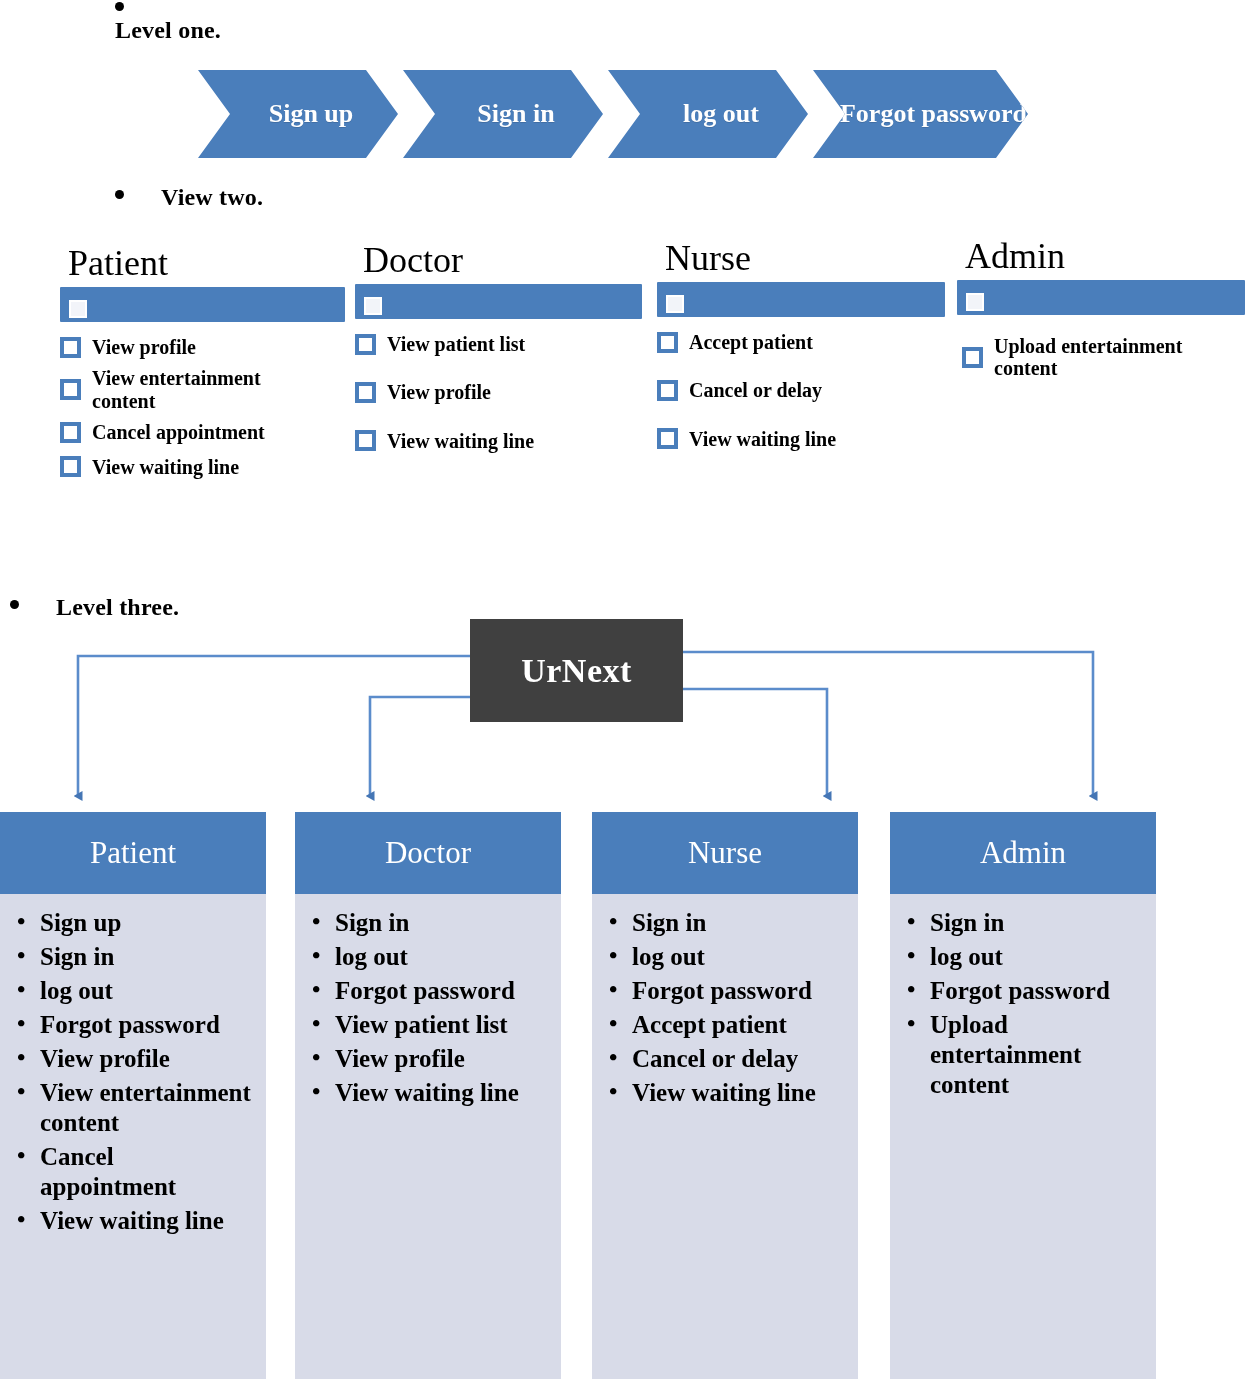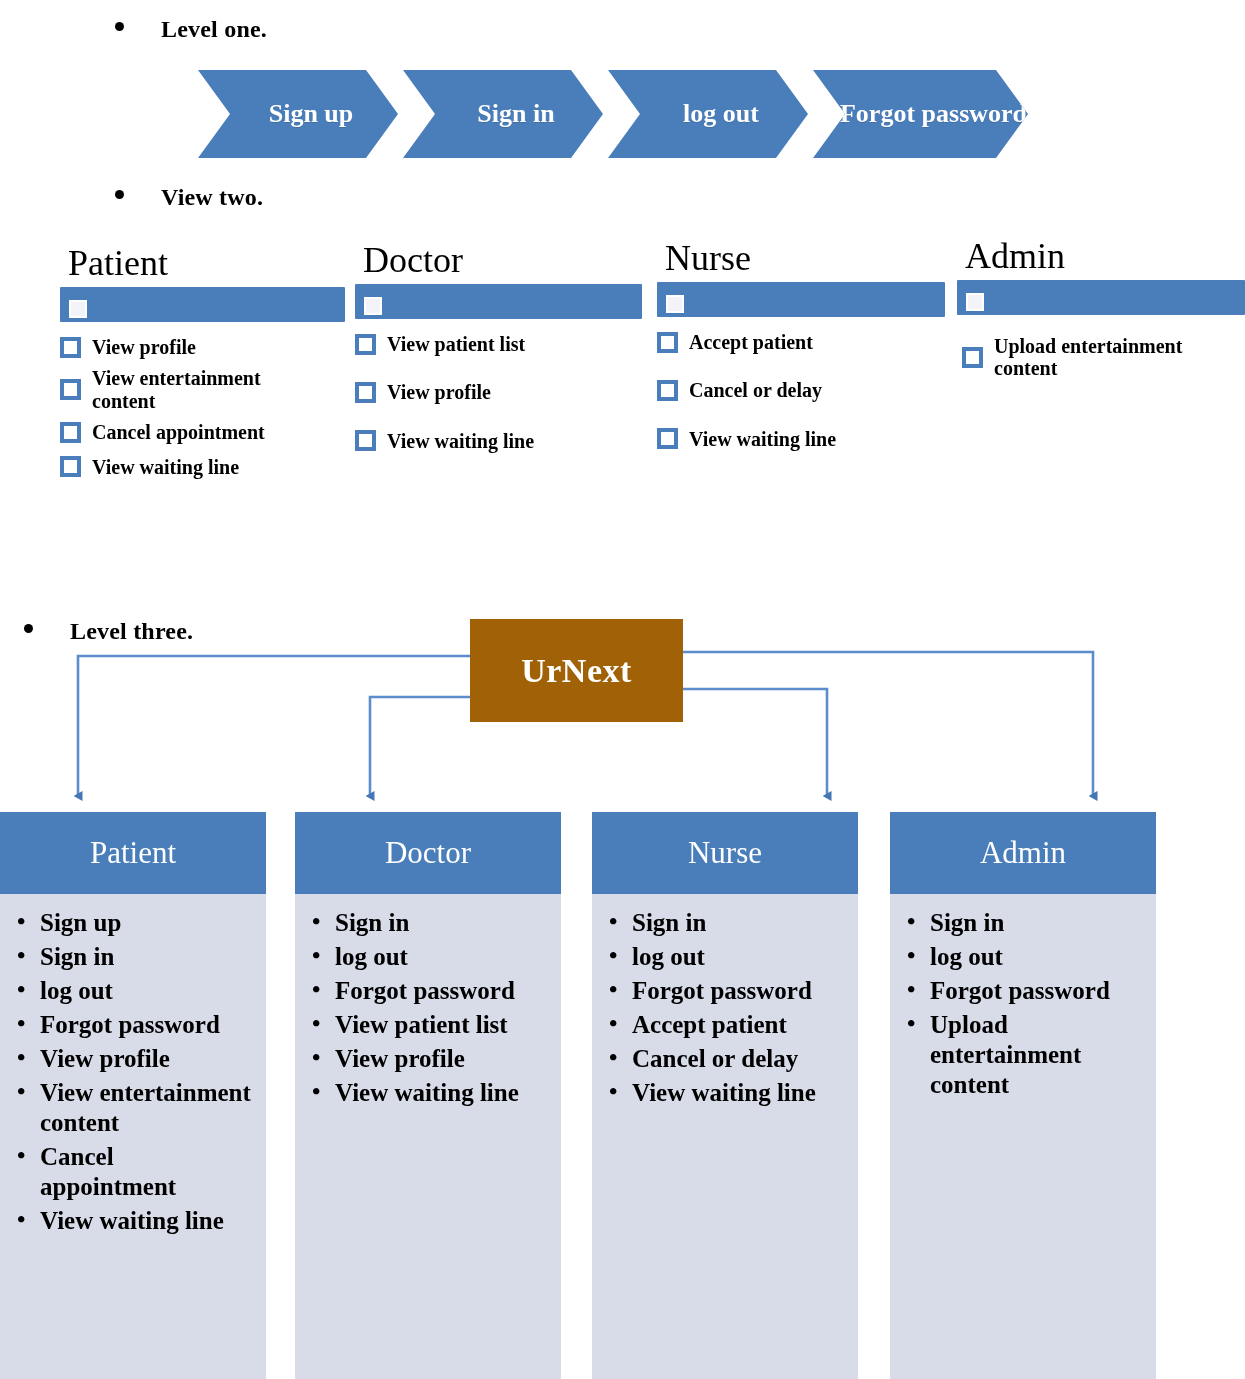--- a/index.html
+++ b/index.html
@@ -112,21 +112,21 @@
     line-height: 1.12;
   }
 
   
   #tree-root-box {
     position: absolute;
     left: 470px;
     top: 619px;
     width: 213px;
     height: 103px;
-    background: #a16207;
+    background: #404040;
     color: #ffffff;
     display: flex;
     align-items: center;
     justify-content: center;
     font-weight: bold;
     font-size: 34px;
     letter-spacing: .5px;
   }
   #tree-connectors {
     position: absolute;
@@ -173,21 +173,21 @@
     content: "\2022";
     position: absolute;
     left: 3px;
     top: -1px;
     font-size: 24px;
   }
 </style>
 </head>
 <body>
 
-<div class="level-heading" style="left:115px; top:16px;">
+<div class="level-heading" style="left:115px; top:8px;flex-direction:column;">
   <span class="bullet-dot"></span>
   <span>Level one.</span>
 </div>
 
 <div id="level-one-flow">
   <div class="chevron" style="left:0px; width:200px;">
     <span>Sign up</span>
   </div>
   <div class="chevron" style="left:205px; width:200px;">
     <span>Sign in</span>
@@ -278,21 +278,21 @@
     <span class="bar-handle"></span>
   </div>
   <div class="l2-items" style="margin-top:20px; margin-left:5px;">
     <div class="l2-item">
       <span class="cbx"></span>
       <span class="cbx-label" style="max-width:248px;">Upload entertainment content</span>
     </div>
   </div>
 </div>
 
-<div class="level-heading" style="left:24px; top:594px;margin-top:24px;">
+<div class="level-heading" style="left:10px; top:594px;">
   <span class="bullet-dot"></span>
   <span>Level three.</span>
 </div>
 
 <div id="tree-root-box">
   <span>UrNext</span>
 </div>
 
 <svg id="tree-connectors" viewBox="0 0 1245 240" width="1245" height="240">
   <defs>

